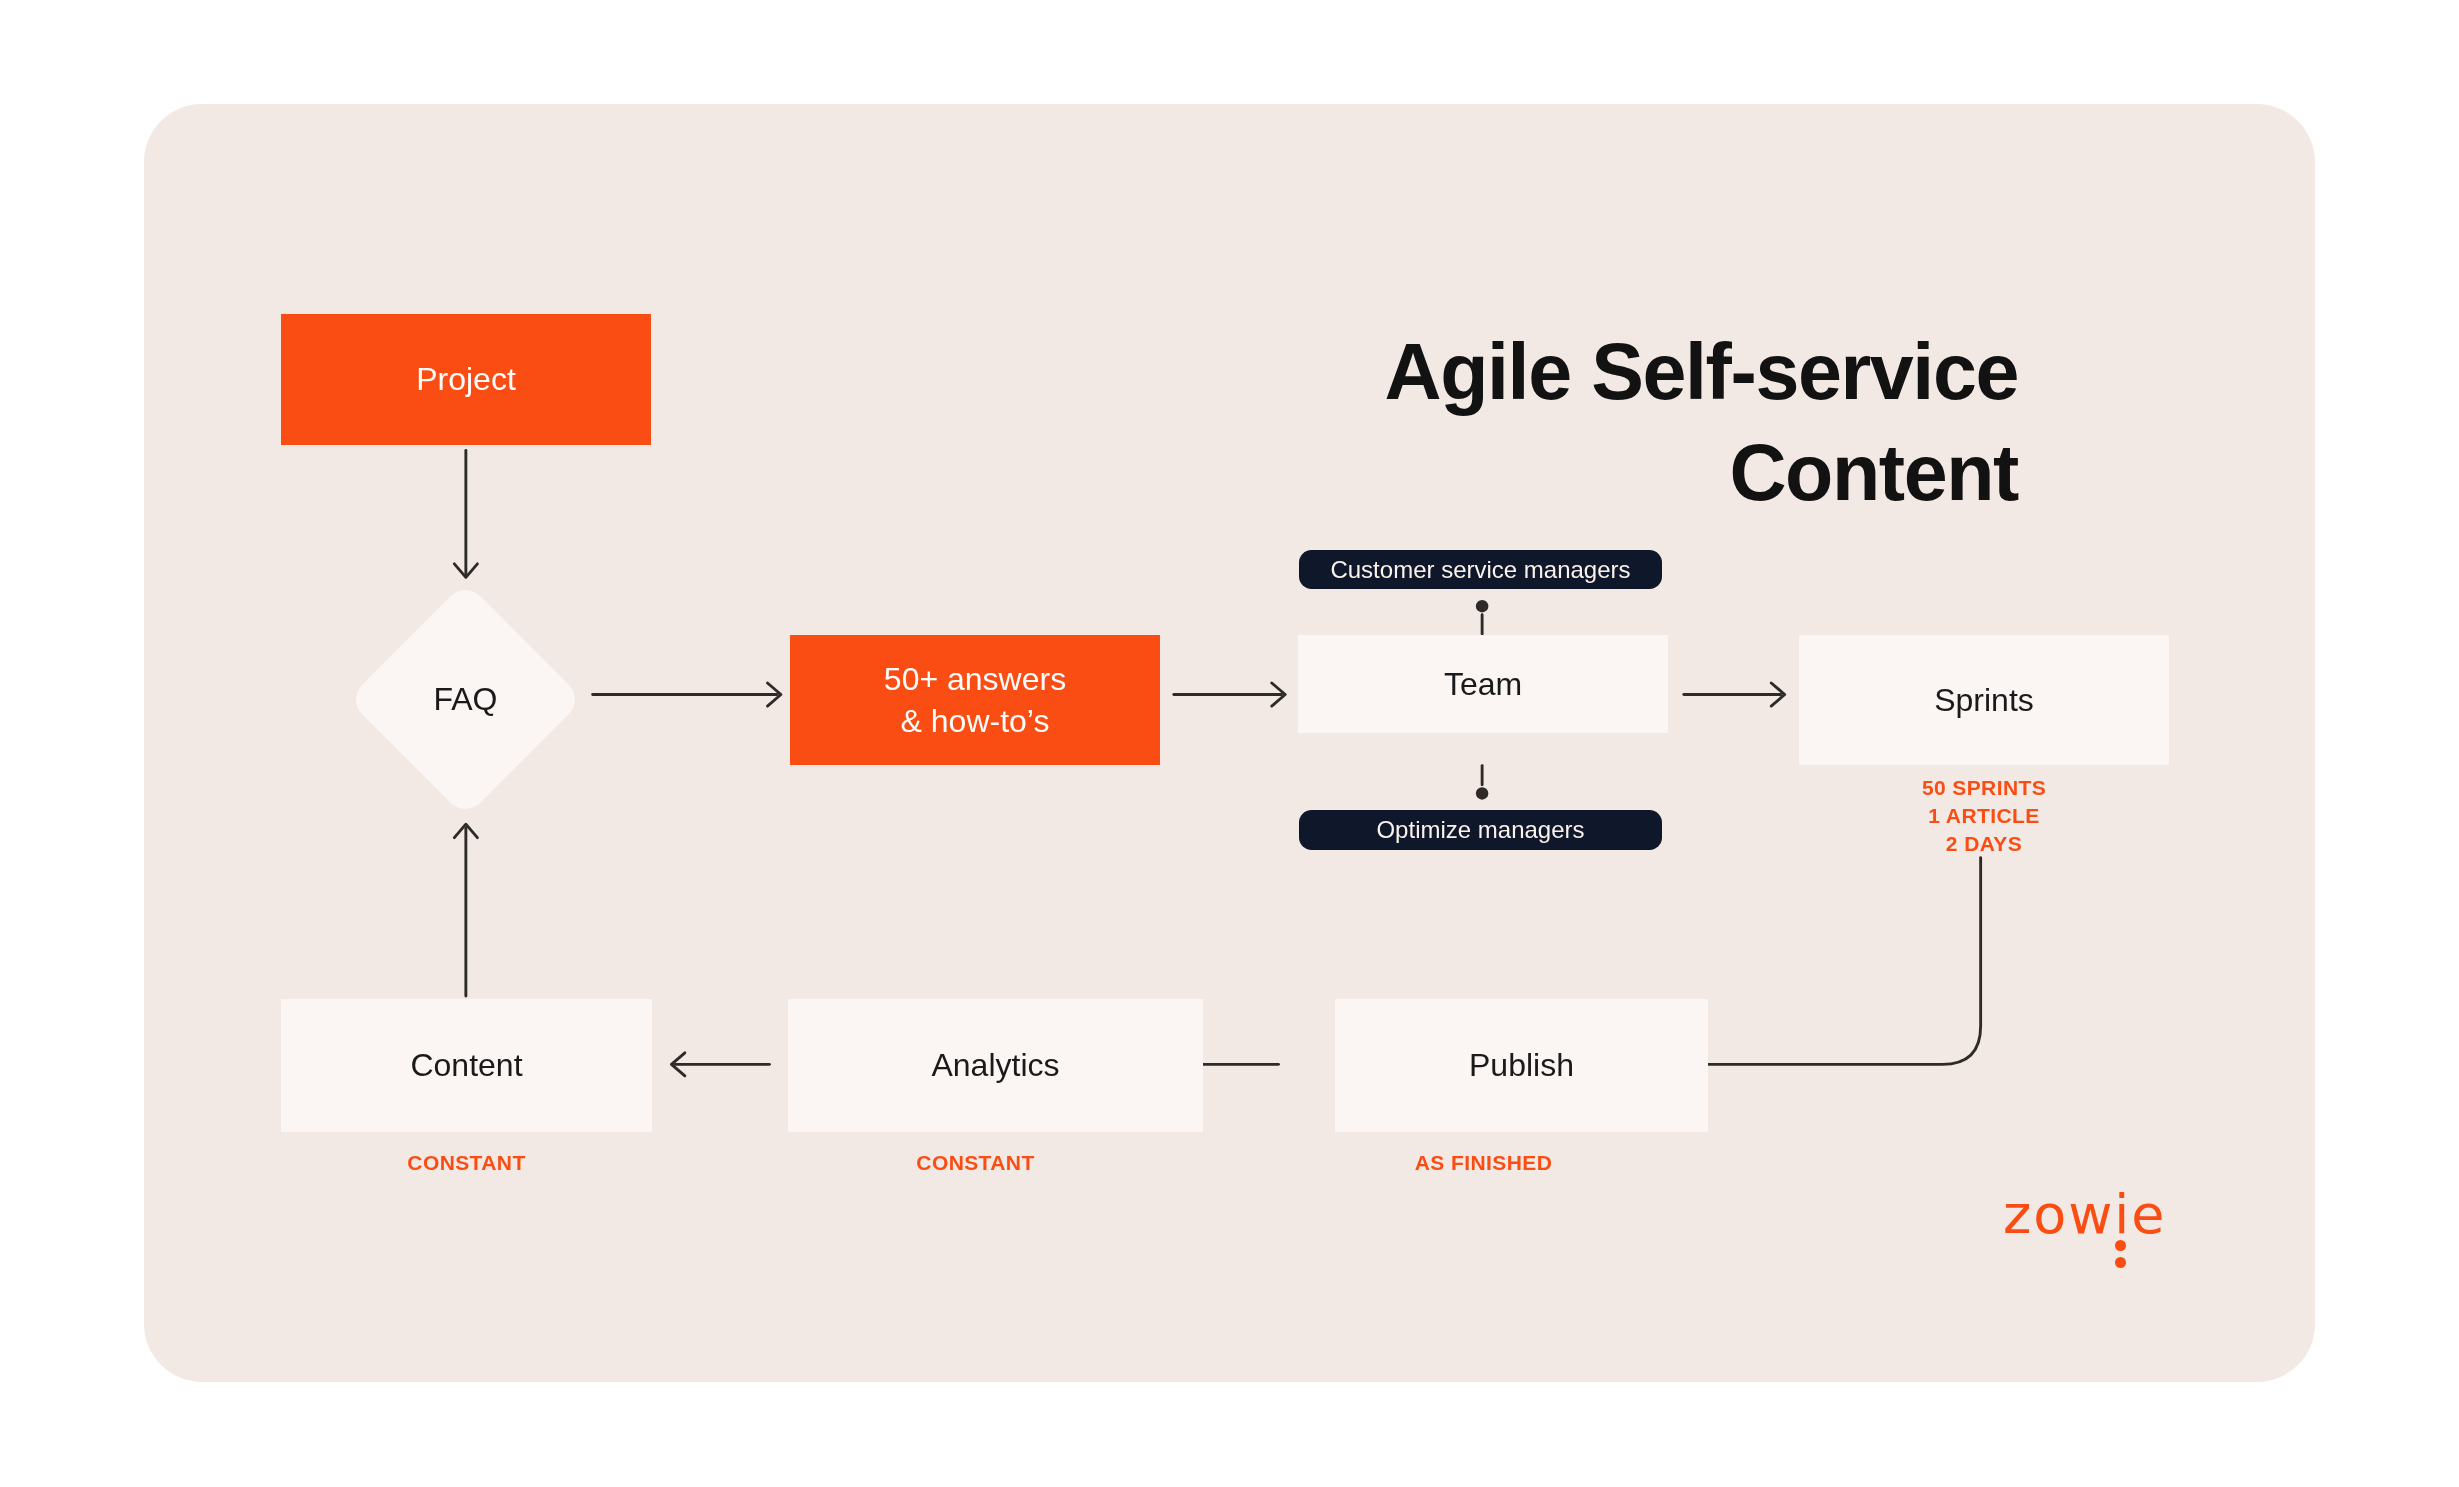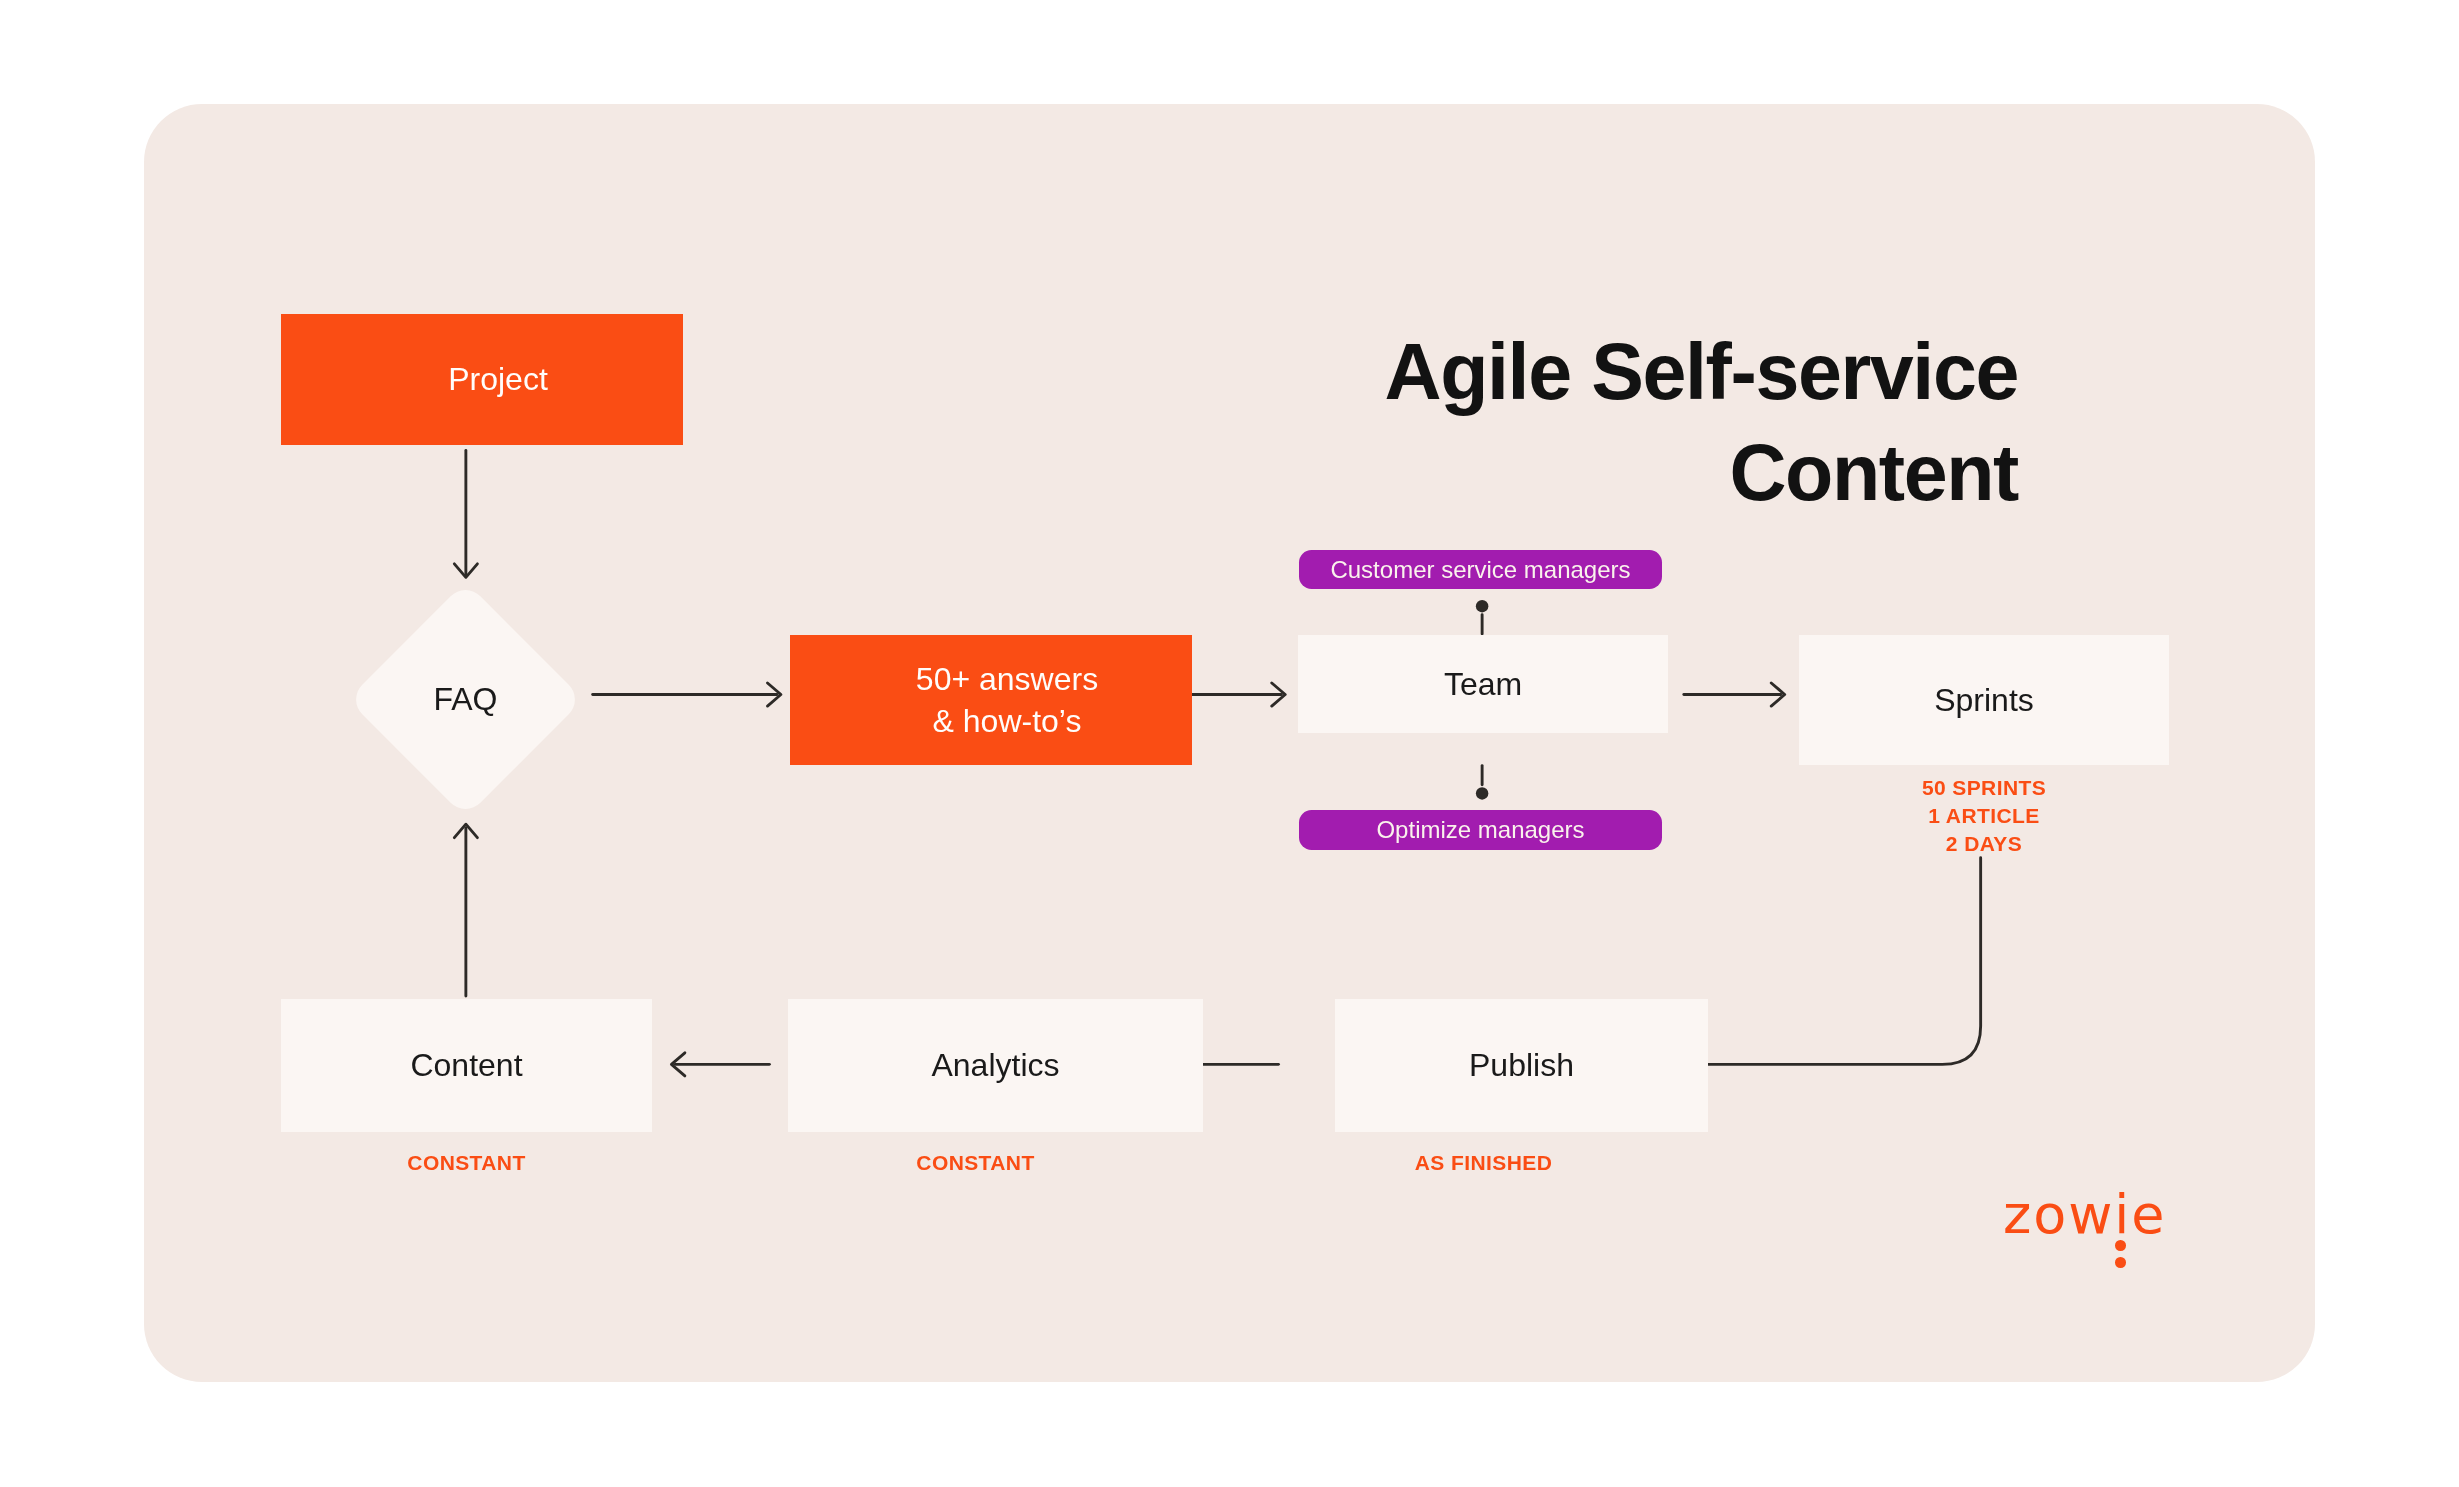--- a/index.html
+++ b/index.html
@@ -37,21 +37,21 @@
   }
   .node {
     position: absolute;
     display: flex;
     align-items: center;
     justify-content: center;
     font-size: 32px;
     color: #1a1a1a;
     text-align: center;
   }
-  .node.orange { background: #FA4D14; color: #FFFDFB; padding-left: 32px; }
+  .node.orange { background: #FA4D14; color: #FFFDFB; }
   .node.light  { background: #FBF6F3; }
   #node-project   { left: 281px;  top: 314px;  width: 370px; height: 131px; }
   #node-answers   { left: 790px;  top: 635px;  width: 370px; height: 130px; line-height: 42px; white-space: pre-line; }
   #node-team      { left: 1298px; top: 635px;  width: 370px; height: 98px; text-align: center; }
   #node-sprints   { left: 1799px; top: 635px;  width: 370px; height: 130px; }
   #node-publish   { left: 1297px; top: 999px; width: 373px; height: 133px; margin-left: 38px; }
   #node-analytics { left: 788px;  top: 999px; width: 415px; height: 133px; }
   #node-optimize  { left: 281px;  top: 999px; width: 371px; height: 133px; }
   .diamond-wrap {
     position: absolute;
@@ -72,21 +72,21 @@
     align-items: center;
     justify-content: center;
     font-size: 32px;
     color: #1a1a1a;
   }
   .badge {
     position: absolute;
     display: flex;
     align-items: center;
     justify-content: center;
-    background: #a21caf;
+    background: #0f172a;
     border-radius: 12.5px;
     color: #FAF2EC;
     font-size: 24px;
     text-align: center;
   }
   #badge-top    { left: 1299px; top: 550px; width: 363px; height: 39px; }
   #badge-bottom { left: 1299px; top: 810px; width: 363px; height: 40px; }
   .note {
     position: absolute;
     font-size: 21px;

